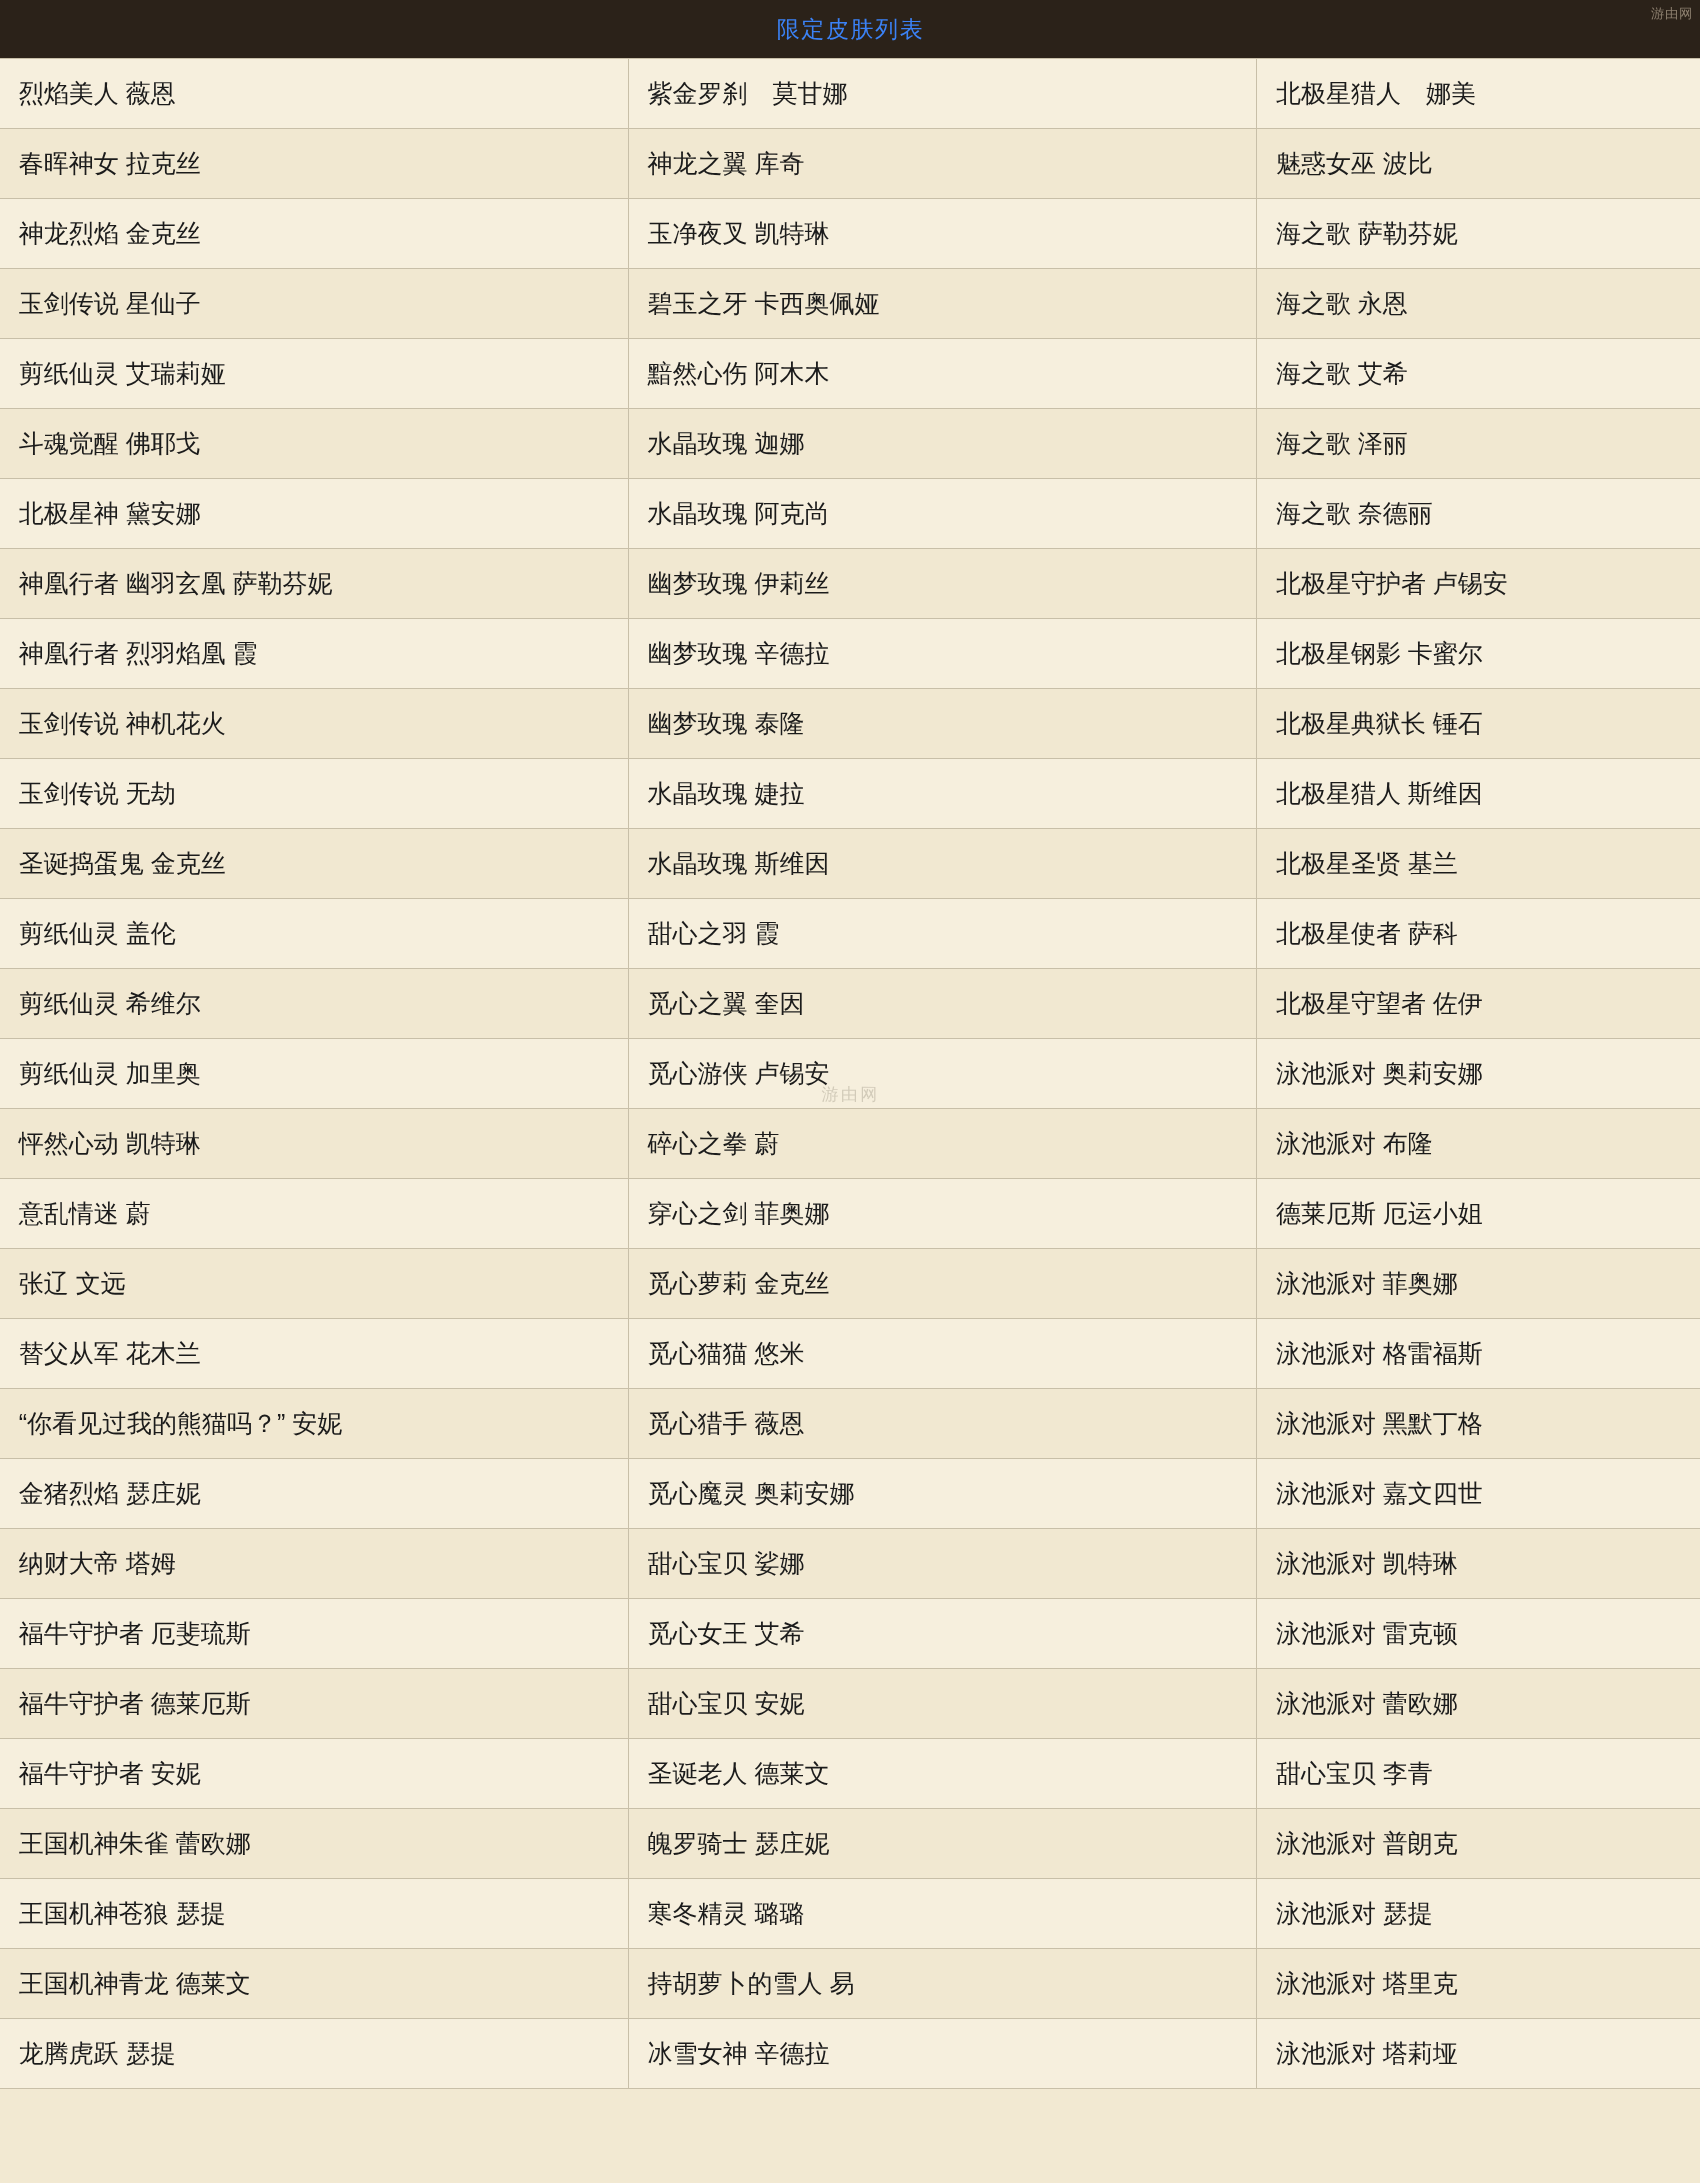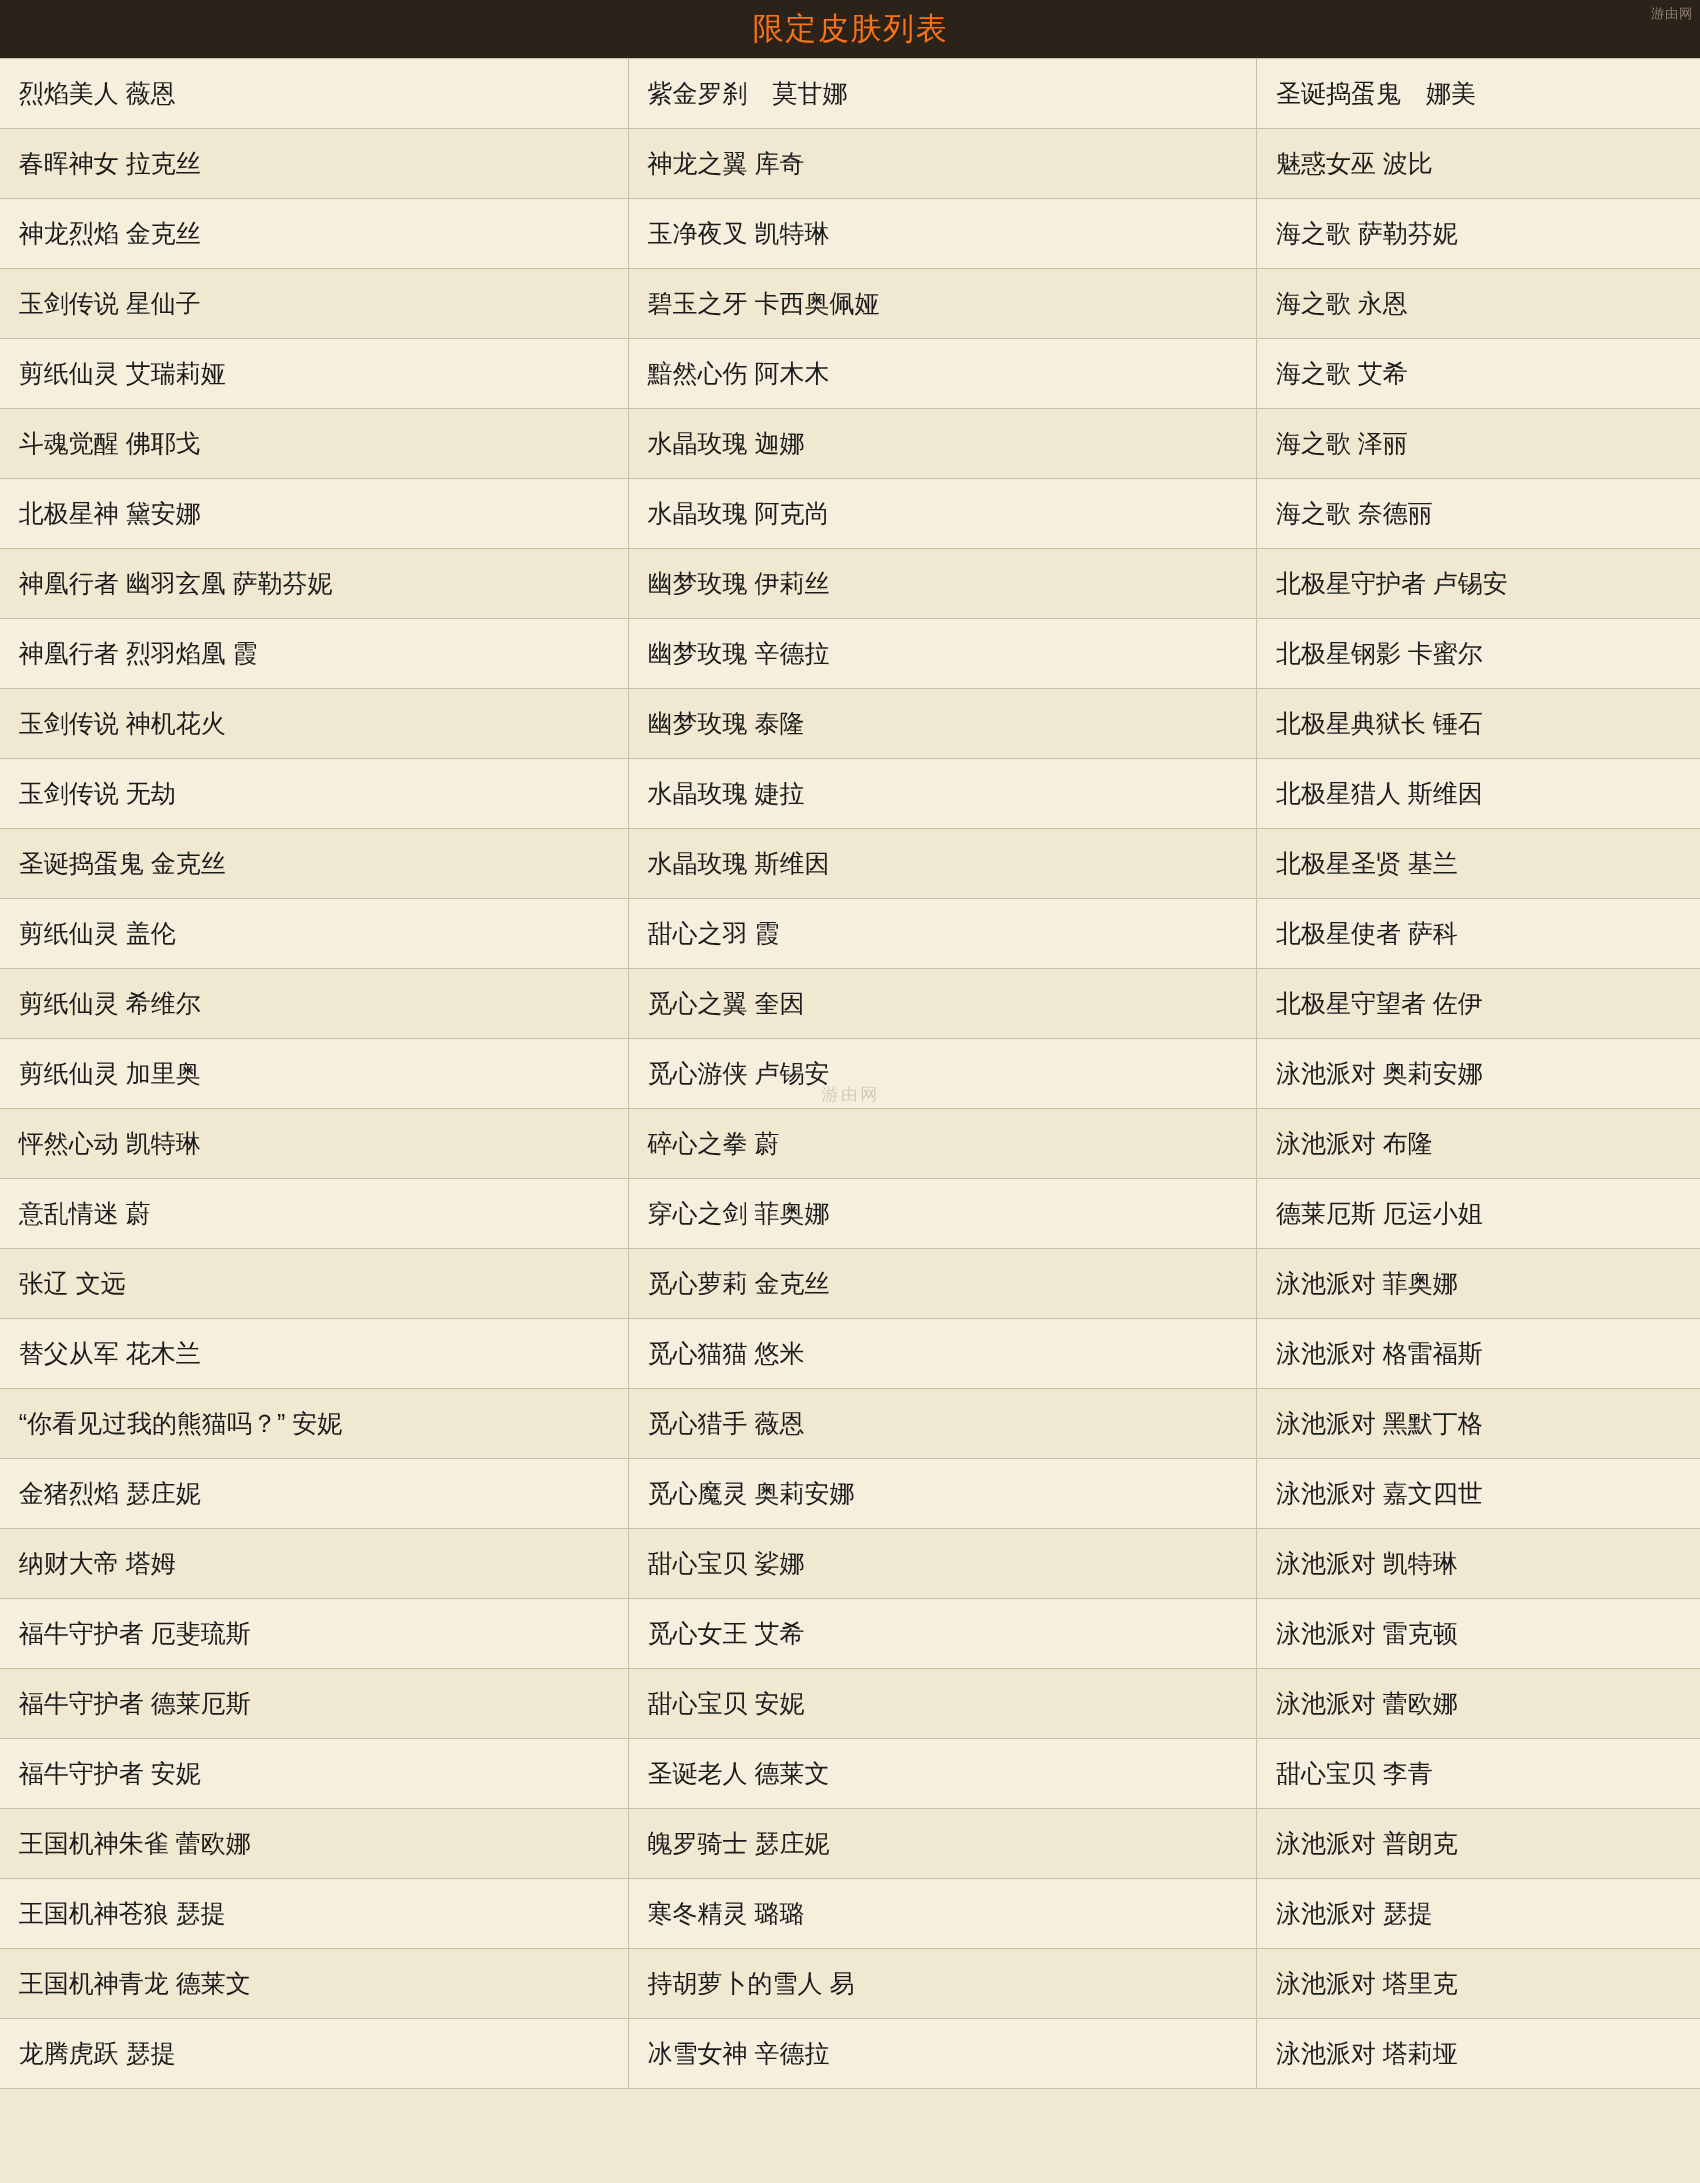--- a/index.html
+++ b/index.html
@@ -19,22 +19,22 @@
   }
   .title-bar {
     height: 58px;
     background: #2b2219;
     display: flex;
     align-items: center;
     justify-content: center;
     position: relative;
   }
   .title-bar .title {
-    color: #f97316;
-    font-size: 31px;
+    color: #3b82f6;
+    font-size: 23px;
     letter-spacing: 1.6px;
     font-weight: normal;
   }
   .wm-tr {
     position: absolute;
     right: 7.8px;
     top: 4.7px;
     font-size: 13.3px;
     color: #8c7f6e;
     letter-spacing: 0.8px;
@@ -96,21 +96,21 @@
   <table class="skins">
     <colgroup>
       <col class="c1">
         <col class="c2">
         <col class="c3">
     </colgroup>
     <tbody id="table-body">
         <tr>
           <td>烈焰美人 薇恩</td>
           <td>紫金罗刹　莫甘娜</td>
-          <td>圣诞捣蛋鬼　娜美</td>
+          <td>北极星猎人　娜美</td>
         </tr>
         <tr>
           <td>春晖神女 拉克丝</td>
           <td>神龙之翼 库奇</td>
           <td>魅惑女巫 波比</td>
         </tr>
         <tr>
           <td>神龙烈焰 金克丝</td>
           <td>玉净夜叉 凯特琳</td>
           <td>海之歌 萨勒芬妮</td>

